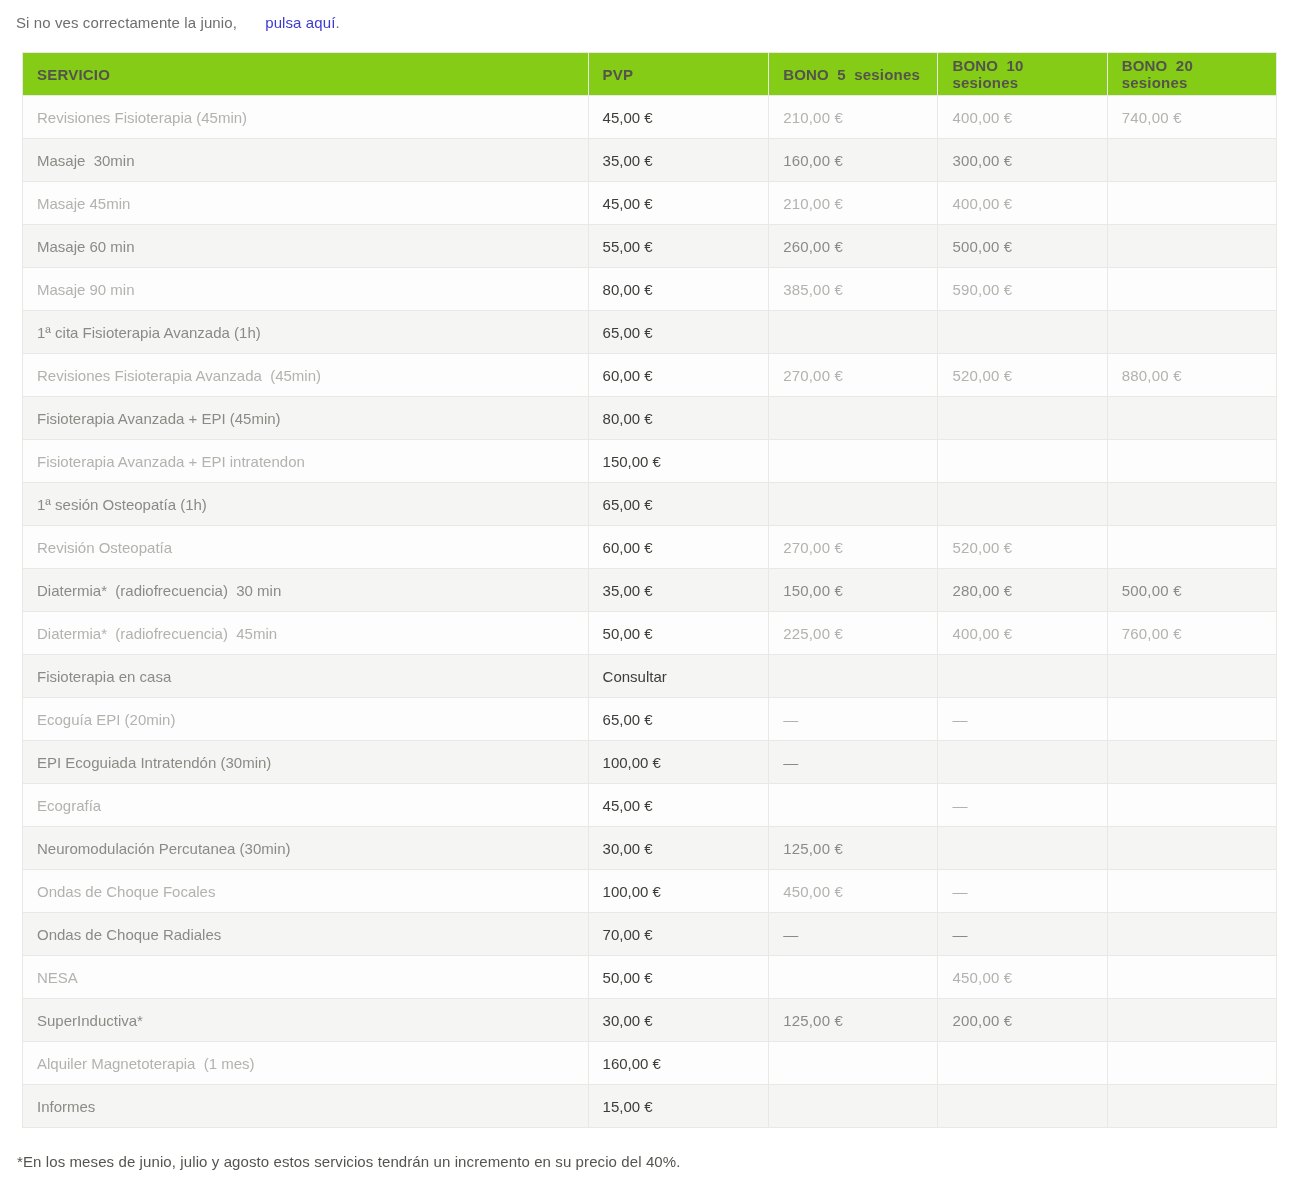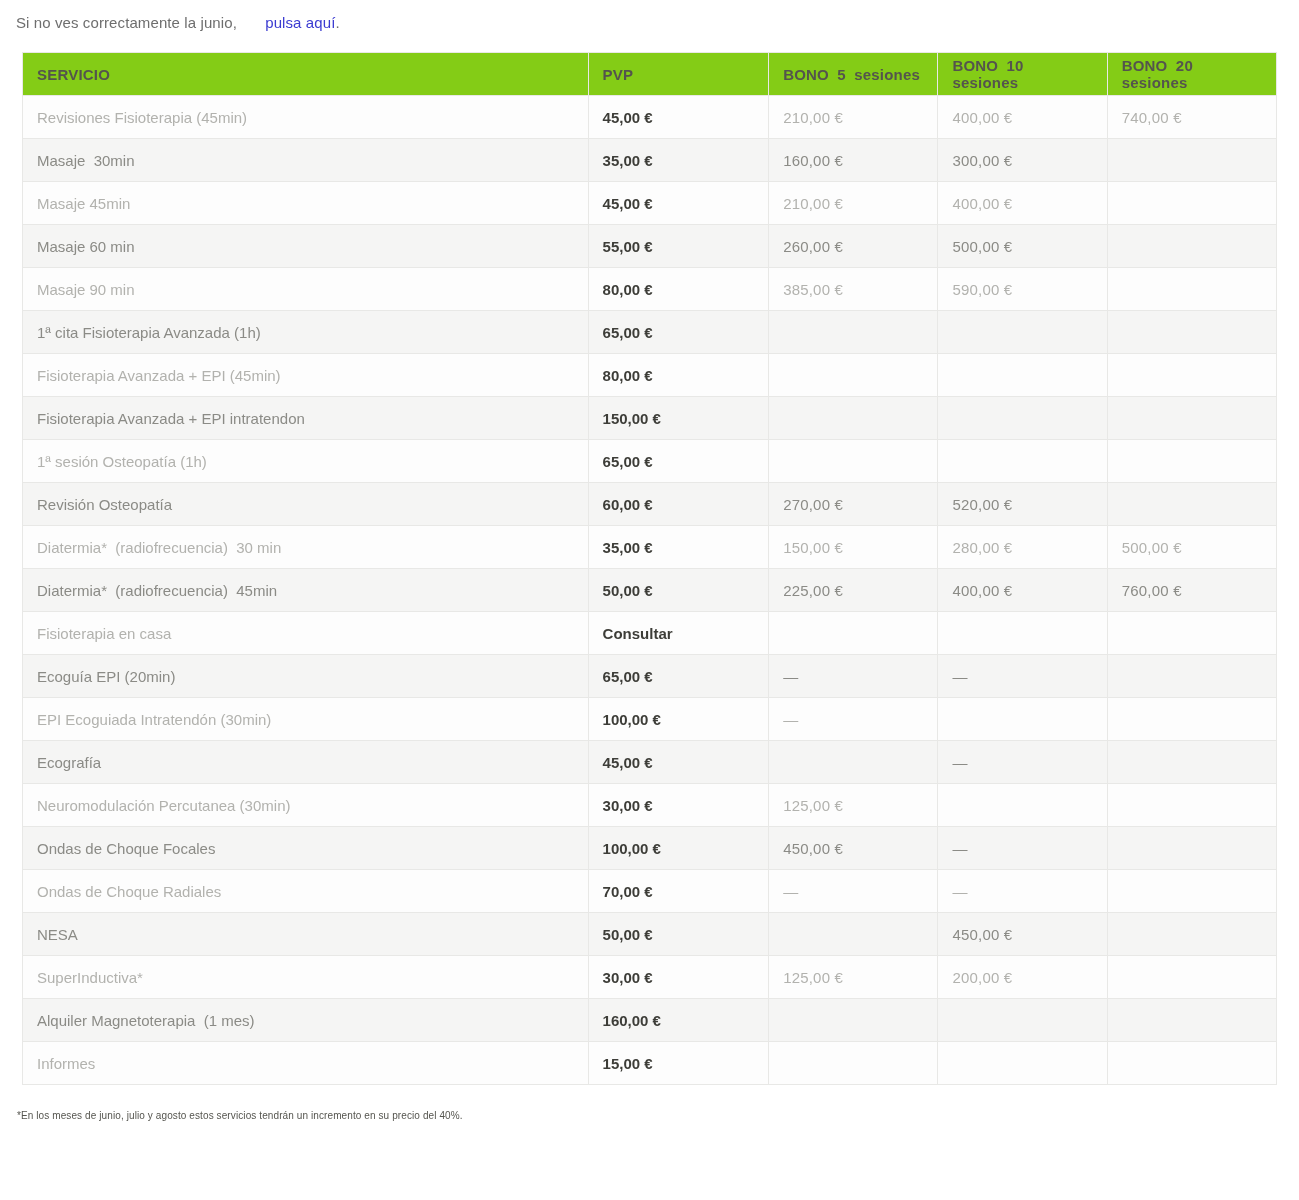--- a/index.html
+++ b/index.html
@@ -48,24 +48,24 @@
   thead th {
     background: #84cc16;
     color: #54544d;
     font-weight: 700;
     word-spacing: 4px;
     letter-spacing: 0.2px;
   }
   tbody tr:nth-child(odd)  { background: #fdfdfd; color: #b2b2ae; }
   tbody tr:nth-child(even) { background: #f5f5f4; color: #8b8b86; }
   td.svc  { white-space: pre-wrap; }
-  td.pvp  { color: #3d3d38; font-weight: 700; white-space: pre-wrap; }
+  td.pvp  { color: #3d3d38; font-weight: 400; white-space: pre-wrap; }
   td.bono { letter-spacing: 0.2px; }
   .footnote {
-    font-size: 10px;
+    font-size: 15px;
     color: #55554f;
     margin: 25px 0 6px 2px;
     letter-spacing: 0.1px;
   }
 </style>
 </head>
 <body>
 
 <div class="page">
 
@@ -125,20 +125,27 @@
           <td class="bono"></td>
         </tr>
         <tr>
           <td class="svc">1ª cita Fisioterapia Avanzada (1h)</td>
           <td class="pvp">65,00 €</td>
           <td class="bono"></td>
           <td class="bono"></td>
           <td class="bono"></td>
         </tr>
         <tr>
+          <td class="svc">Revisiones Fisioterapia Avanzada  (45min)</td>
+          <td class="pvp">60,00 €</td>
+          <td class="bono">270,00 €</td>
+          <td class="bono">520,00 €</td>
+          <td class="bono">880,00 €</td>
+        </tr>
+        <tr>
           <td class="svc">Fisioterapia Avanzada + EPI (45min)</td>
           <td class="pvp">80,00 €</td>
           <td class="bono"></td>
           <td class="bono"></td>
           <td class="bono"></td>
         </tr>
         <tr>
           <td class="svc">Fisioterapia Avanzada + EPI intratendon</td>
           <td class="pvp">150,00 €</td>
           <td class="bono"></td>

